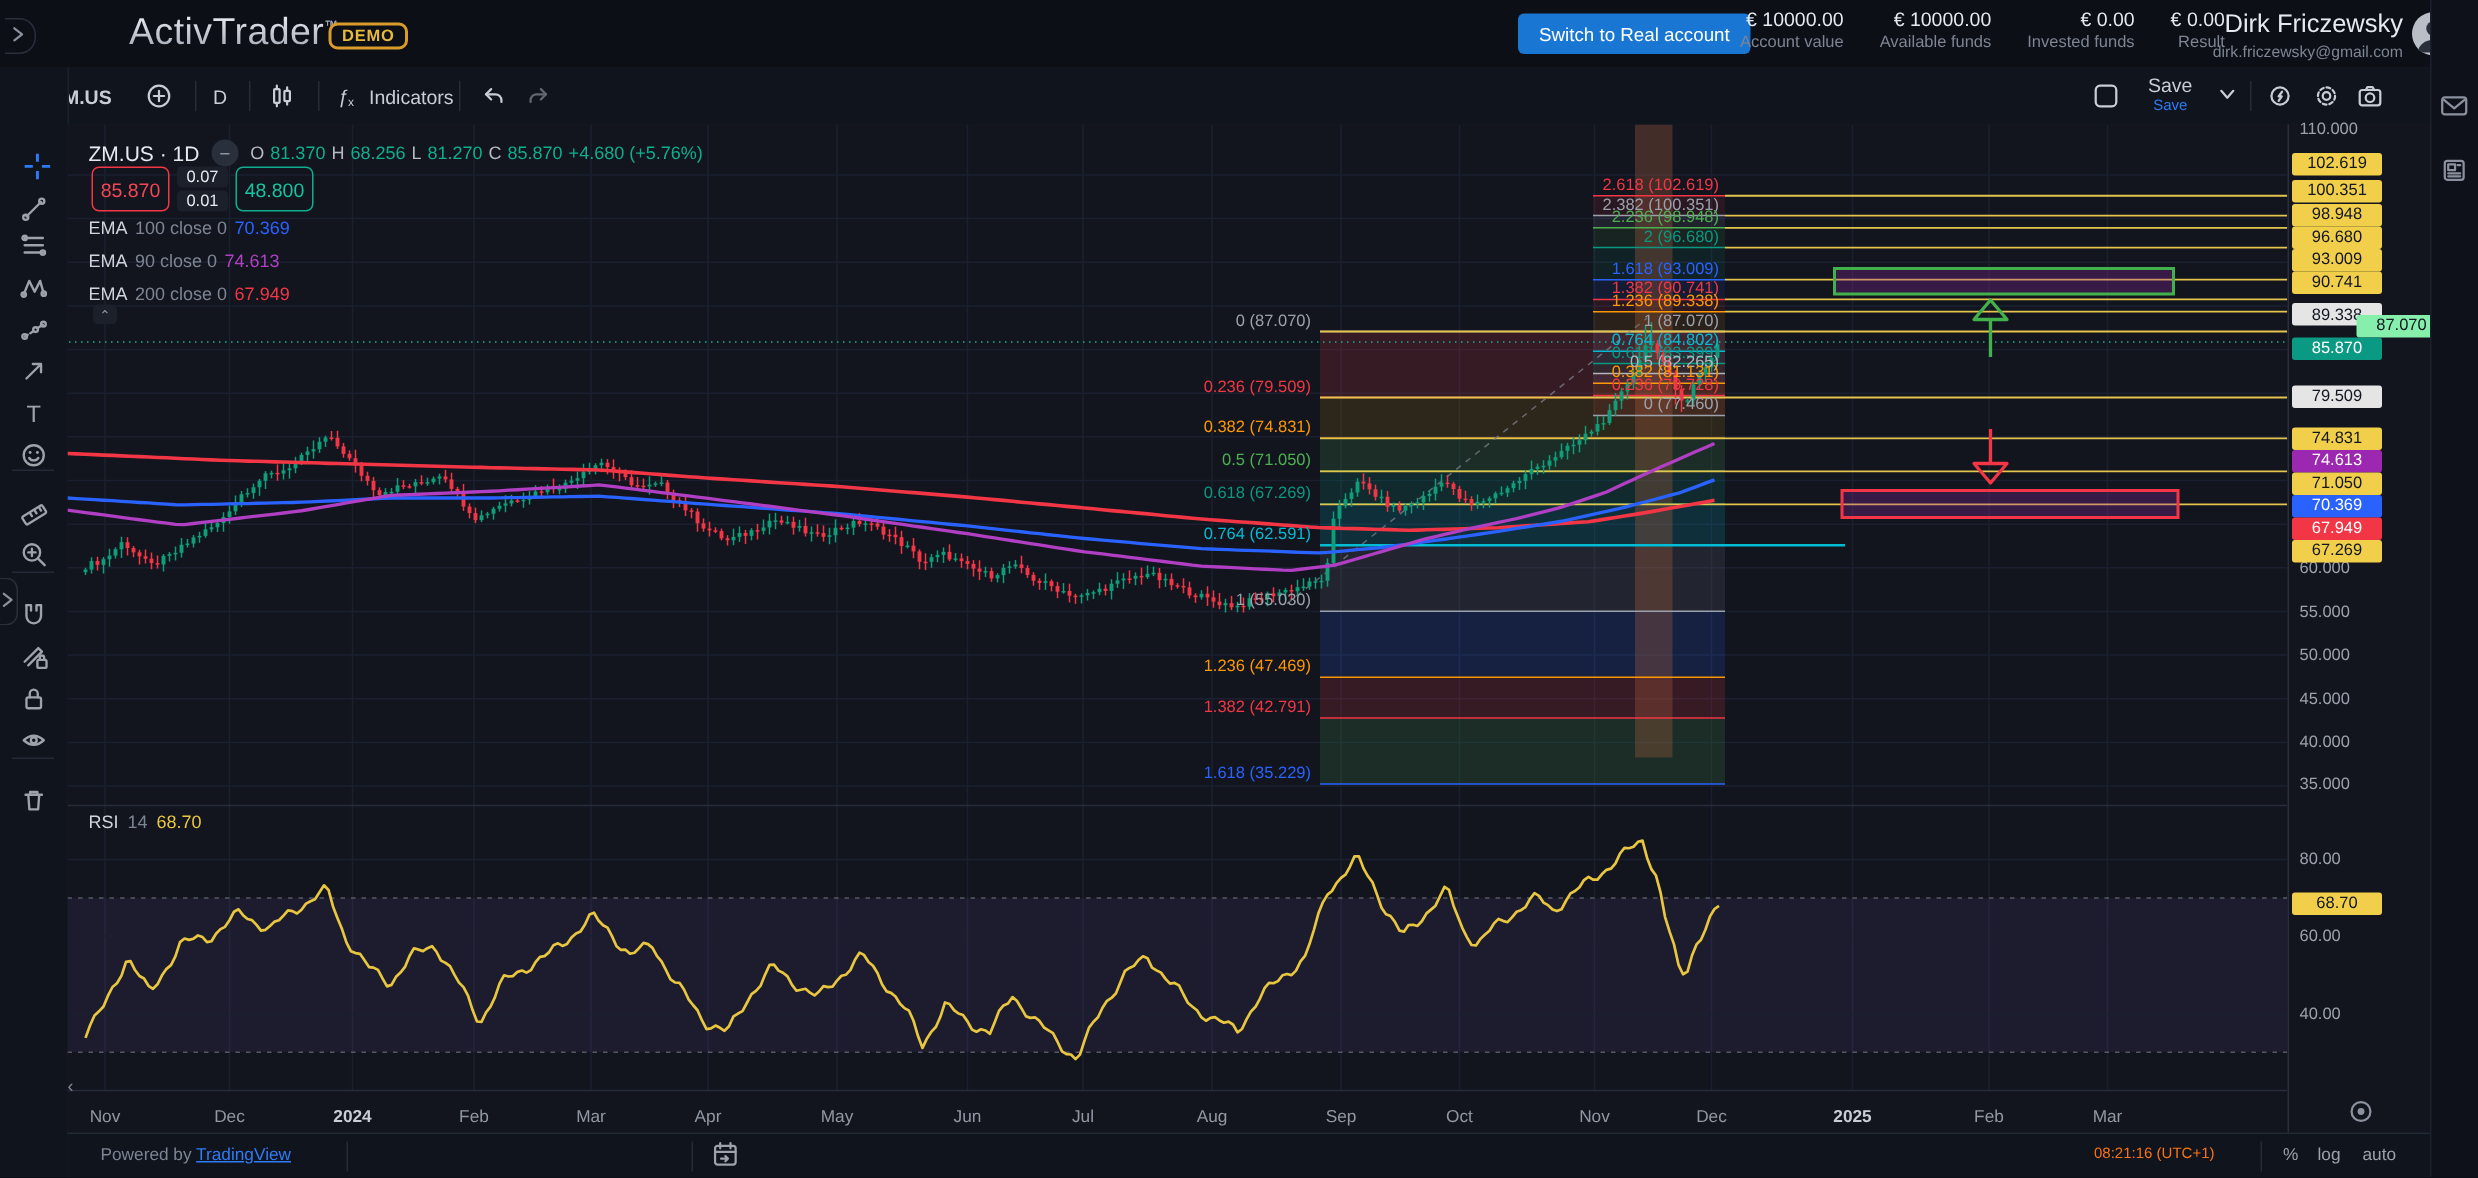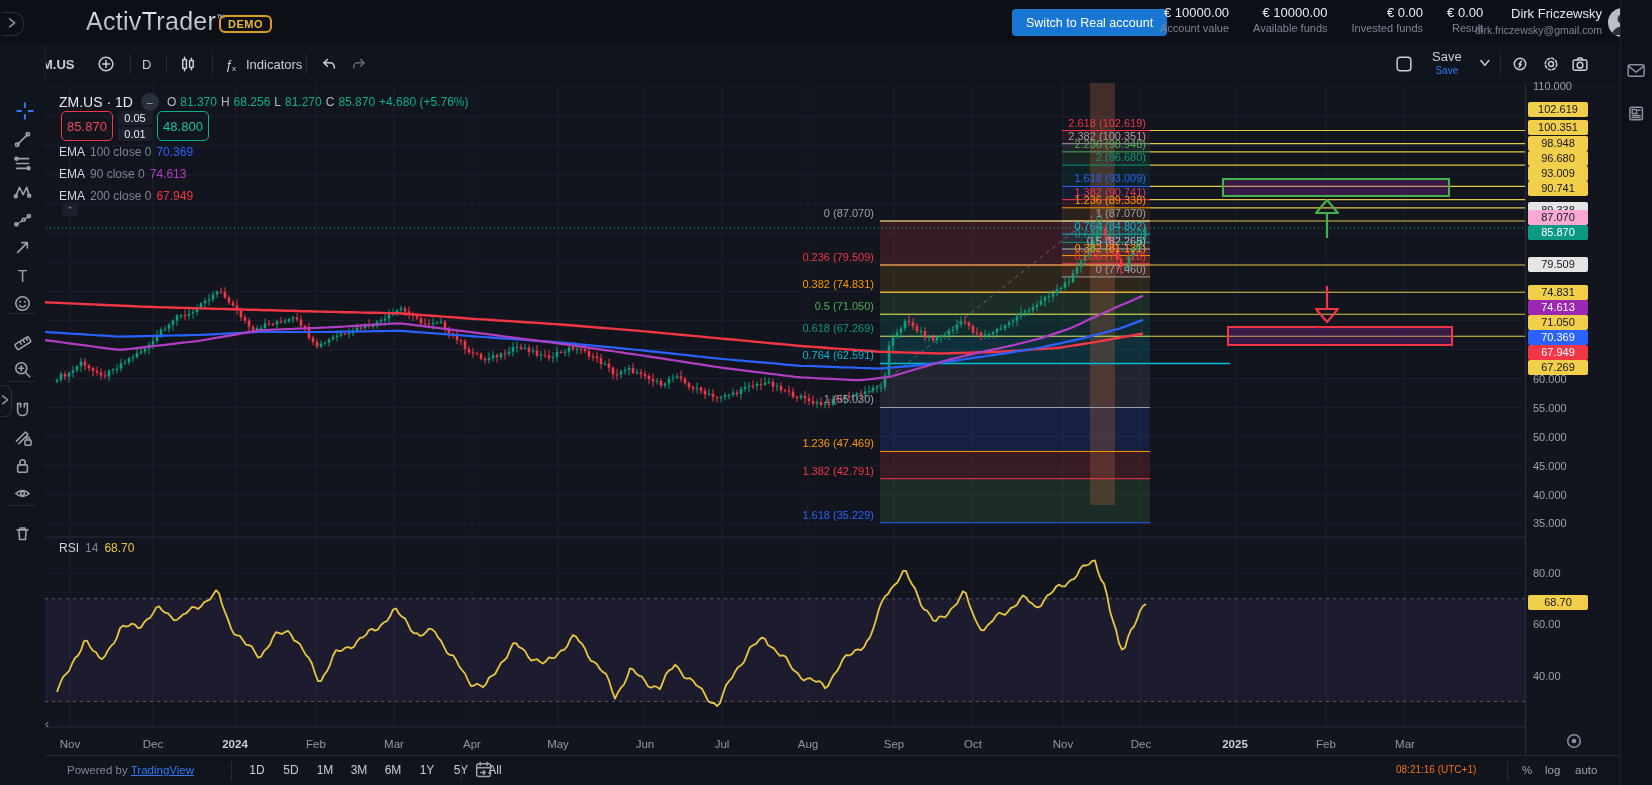--- a/index.html
+++ b/index.html
@@ -14,21 +14,21 @@
   #logo sup{font-size:9px;color:#9aa1ad;}
   #demo-badge{position:absolute;left:219px;top:15px;border:2px solid #d99c2b;border-radius:6px;color:#e9b93c;
               font-size:11px;font-weight:bold;padding:1px 7px;letter-spacing:.5px;}
   #switch-real{position:absolute;left:1012px;top:9px;height:27px;padding:0 14px;background:#1976d2;border:none;border-radius:4px;
                color:#fff;font-size:12.5px;font-family:inherit;cursor:pointer;}
   #stats{position:absolute;left:1160px;top:5px;display:flex;gap:24px;}
   .stat{text-align:right;}
   .stat .v{font-size:13px;color:#e6e9ef;}
   .stat .l{font-size:11px;color:#7d8493;margin-top:2px;}
   #user-block{position:absolute;left:1440px;top:6px;width:162px;text-align:right;}
-  #user-name{font-size:13px;color:#e6e9ef;}
+  #user-name{font-size:17px;color:#e6e9ef;}
   #user-email{font-size:10.5px;color:#7d8493;margin-top:3px;}
   #avatar{position:absolute;left:1608px;top:8px;width:29px;height:29px;border-radius:50%;background:#b9bec7;overflow:hidden;}
   
   #chart-toolbar{position:absolute;left:0;top:45px;width:1652px;height:38px;background:#10141d;border-bottom:1px solid #1c212e;}
   .tb{position:absolute;top:0;height:38px;display:flex;align-items:center;color:#c9cdd6;font-size:13px;}
   .tb-sep{position:absolute;top:9px;width:1px;height:20px;background:#252b39;}
   .tbtn{cursor:pointer;display:flex;align-items:center;gap:6px;}
   .icon{display:inline-flex;align-items:center;justify-content:center;}
   .dim{opacity:.45;}
   #save-wrap{position:absolute;left:1432px;top:4px;text-align:center;cursor:pointer;}
@@ -1051,21 +1051,21 @@
       <span>L</span>
           <b>81.270</b>
       <span>C</span>
           <b>85.870</b>
       <b>+4.680 (+5.76%)</b>
     </span>
   </div>
   <div id="bidask">
     <div class="ba-box" id="bid-box">85.870</div>
     <div id="spread">
-      <span>0.05</span>
+      <span>0.07</span>
       <span>0.01</span>
     </div>
     <div class="ba-box" id="ask-box">48.800</div>
   </div>
   <div id="ema-rows">
         <div class="ema-row">
           <span class="nm">EMA</span>
           <span class="pr">100 close 0</span>
           <span style="color:#2962ff">70.369</span>
         </div>
@@ -1103,21 +1103,21 @@
       <div class="tick" style="top: 377px;">45.000</div>
       <div class="tick" style="top: 406px;">40.000</div>
       <div class="tick" style="top: 434px;">35.000</div>
       <div class="pbox" style="top: 18.5px; background: rgb(242, 207, 74); color: rgb(19, 23, 34);">102.619</div>
       <div class="pbox" style="top: 36.5px; background: rgb(242, 207, 74); color: rgb(19, 23, 34);">100.351</div>
       <div class="pbox" style="top: 52.5px; background: rgb(242, 207, 74); color: rgb(19, 23, 34);">98.948</div>
       <div class="pbox" style="top: 67.5px; background: rgb(242, 207, 74); color: rgb(19, 23, 34);">96.680</div>
       <div class="pbox" style="top: 82.5px; background: rgb(242, 207, 74); color: rgb(19, 23, 34);">93.009</div>
       <div class="pbox" style="top: 97.5px; background: rgb(242, 207, 74); color: rgb(19, 23, 34);">90.741</div>
       <div class="pbox" style="top: 119px; background: #e5e5e5; color: rgb(19, 23, 34);">89.338</div>
-      <div class="pbox" style="top: 126.5px; background: #f9a8d4; color: rgb(19, 23, 34);">87.070</div>
+      <div class="pbox" style="top: 126.5px; background: #86efac; color: rgb(19, 23, 34); margin-left: 43px;">87.070</div>
       <div class="pbox" style="top: 141.5px; background: rgb(10, 154, 131); color: rgb(255, 255, 255);">85.870</div>
       <div class="pbox" style="top: 173.5px; background: #e5e5e5; color: rgb(19, 23, 34);">79.509</div>
       <div class="pbox" style="top: 201.5px; background: rgb(242, 207, 74); color: rgb(19, 23, 34);">74.831</div>
       <div class="pbox" style="top: 216.5px; background: rgb(156, 39, 176); color: rgb(255, 255, 255);">74.613</div>
       <div class="pbox" style="top: 231.5px; background: rgb(242, 207, 74); color: rgb(19, 23, 34);">71.050</div>
       <div class="pbox" style="top: 246.5px; background: rgb(41, 98, 255); color: rgb(255, 255, 255);">70.369</div>
       <div class="pbox" style="top: 261.5px; background: rgb(242, 54, 69); color: rgb(255, 255, 255);">67.949</div>
       <div class="pbox" style="top: 276.5px; background: rgb(242, 207, 74); color: rgb(19, 23, 34);">67.269</div>
       <div class="pbox" style="top: 511.5px; background: rgb(242, 207, 74); color: rgb(19, 23, 34);">68.70</div>
       <div class="tick" style="top: 484px;">80.00</div>
@@ -1140,30 +1140,20 @@
           </svg>
         </span></div>
 </div>
 
 <div id="footer">
   <div id="powered">
     <span>Powered by</span>
     <span id="tv-link">TradingView</span>
   </div>
   <div class="fsep" style="left:186px"></div>
-  <div id="ranges">
-        <div class="range-btn">1D</div>
-        <div class="range-btn">5D</div>
-        <div class="range-btn">1M</div>
-        <div class="range-btn">3M</div>
-        <div class="range-btn">6M</div>
-        <div class="range-btn">1Y</div>
-        <div class="range-btn">5Y</div>
-        <div class="range-btn">All</div>
-      </div>
   <div class="fsep" style="left:416px"></div>
   <div id="calendar-btn"><span class="icon">
           <svg width="16" height="16" viewBox="0 0 14 14" style="overflow:visible">
             <rect x="1.5" y="2.5" width="12" height="11" rx="1.5" stroke="currentColor" fill="none" stroke-width="1.3" stroke-linecap="round" stroke-linejoin="round"></rect>
             <path d="M4.5 1 V4 M10.5 1 V4 M1.5 6 H13.5 M5 10 H9 M9 10 L7.5 8.5 M9 10 L7.5 11.5" stroke="currentColor" fill="none" stroke-width="1.3" stroke-linecap="round" stroke-linejoin="round"></path>
           </svg>
         </span></div>
   <div id="clock">08:21:16 (UTC+1)</div>
   <div class="fsep" style="left:1462px"></div>
   <div id="pct-btn">%</div>

